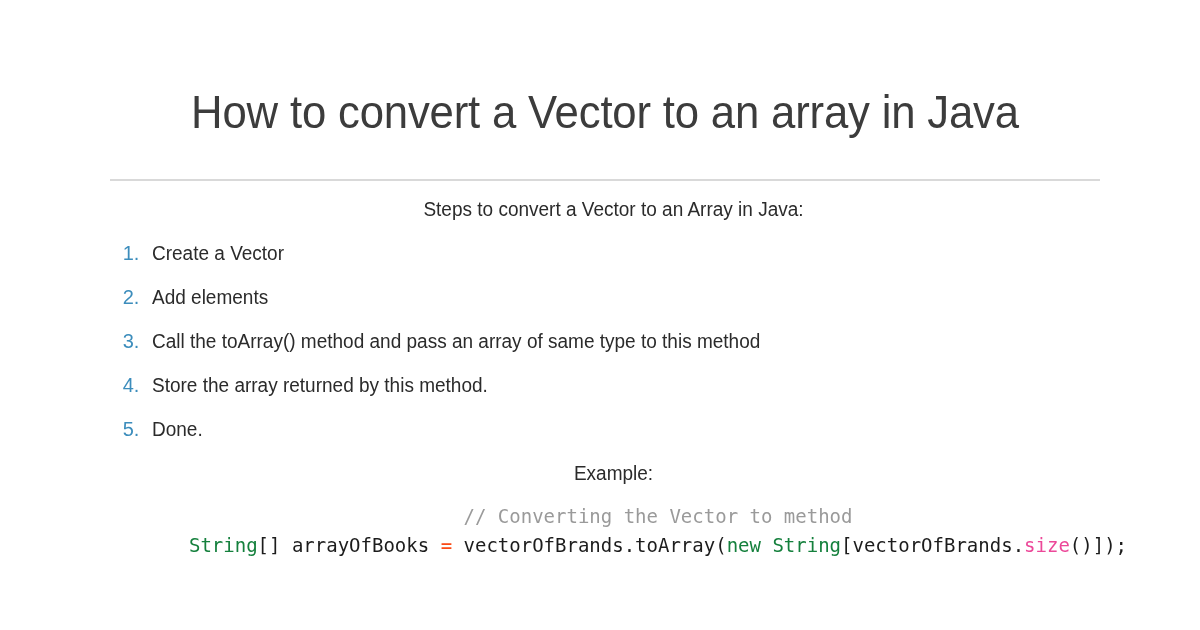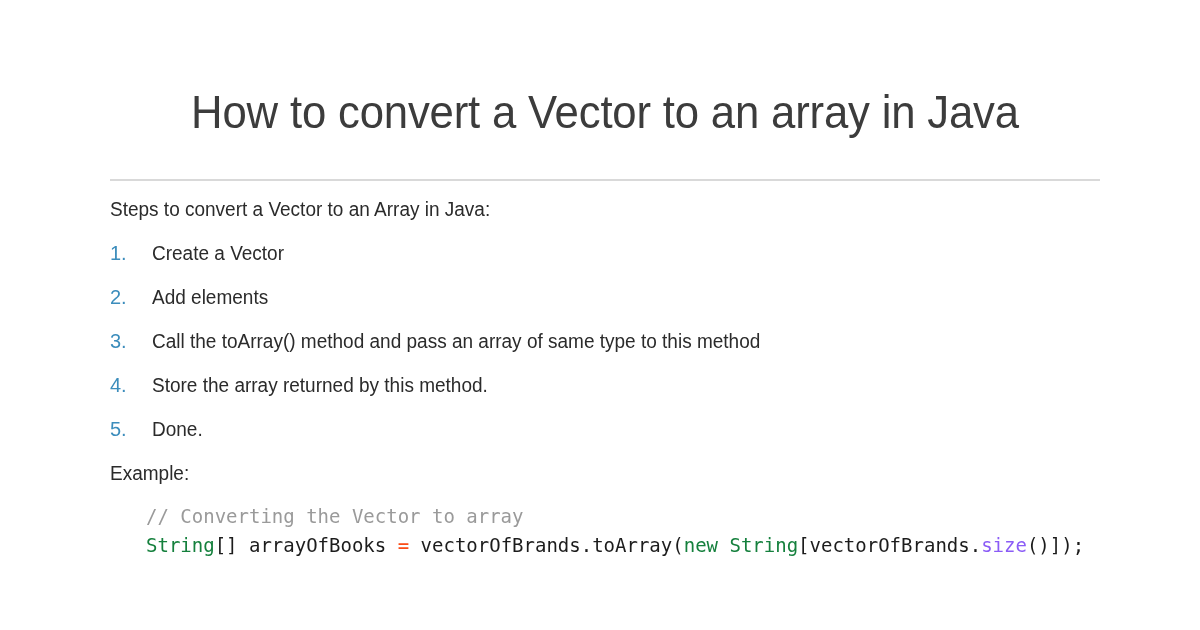--- a/index.html
+++ b/index.html
@@ -50,20 +50,21 @@
     height: 2px;
     background: #d9d9d9;
   }
 
   
   .body-area {
     position: absolute;
     left: 110px;
     top: 160px;
     width: 1060px;
+    text-align: center;
   }
 
   .intro {
     font-size: 20px;
     line-height: 26px;
     color: #2b2b2b;
     margin: 0;
     padding: 0;
     height: 44px;
     transform: scaleX(0.95);
@@ -110,21 +111,21 @@
     margin-top: 2px;
     font-family: "DejaVu Sans Mono", "Liberation Mono", monospace;
     font-size: 19px;
     line-height: 29px;
     white-space: pre;
     color: #1c1c1c;
   }
   .tok-comment { color: #9a9a9a; }
   .tok-keyword { color: #15803d; }
   .tok-op      { color: #fa4b16; }
-  .tok-method  { color: #8b5cf6; }
+  .tok-method  { color: #ec4899; }
   .tok-plain   { color: #1c1c1c; }
 
   
   .footer-accent {
     position: absolute;
     left: 0;
     top: 598px;
     width: 1200px;
     height: 8px;
     background: #3192b5;
@@ -181,21 +182,21 @@
         <span class="step-text">Store the array returned by this method.</span>
       </li>
       <li class="step-row">
         <span class="step-num">5.</span>
         <span class="step-text">Done.</span>
       </li>
     </ol>
 
     <div class="example-label">Example:</div>
 
-    <div class="code-block"><span class="tok-comment">// Converting the Vector to array</span>
+    <div class="code-block"><span class="tok-comment">// Converting the Vector to method</span>
 <span class="tok-keyword">String</span><span class="tok-plain">[] </span><span class="tok-plain">arrayOfBooks </span><span class="tok-op">=</span><span class="tok-plain"> vectorOfBrands.toArray(</span><span class="tok-keyword">new</span><span class="tok-keyword"> String</span><span class="tok-plain">[</span><span class="tok-plain">vectorOfBrands.</span><span class="tok-method">size</span><span class="tok-plain">()]);</span></div>
 
   </div>
 
   <div class="footer-accent"></div>
   <div class="footer-band">
     <div class="footer-text">PROGRAMS</div>
   </div>
 
 </div>

